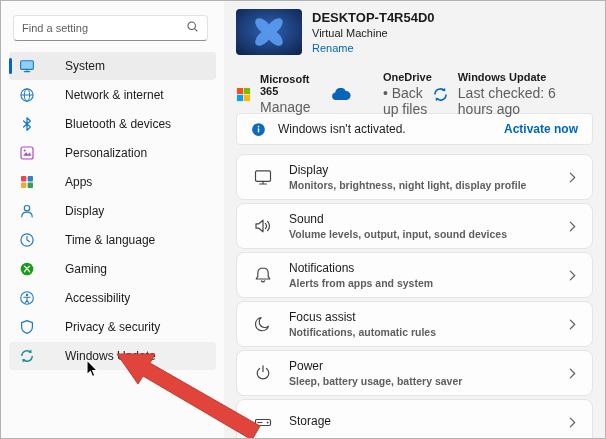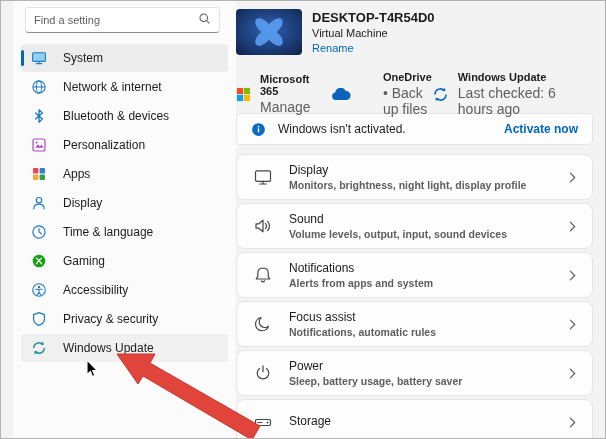--- a/index.html
+++ b/index.html
@@ -4,31 +4,31 @@
 <style>
   * { margin:0; padding:0; box-sizing:border-box; }
   html,body { background:#fff; }
   #app {
     position:relative; width:606px; height:439px;
     border:1px solid #b3b3b3; background:#f3f3f3;
     font-family:"Liberation Sans","DejaVu Sans",sans-serif;
     color:#1b1b1b; overflow:hidden;
   }
   
-  .sidebar { position:absolute; left:12px; top:0; width:223px; height:100%; background:#fbfbfb; padding-top:4px; }
+  .sidebar { position:absolute; left:0; top:0; width:223px; height:100%; background:#fbfbfb; padding-top:12px; }
   .search-box {
     margin:2px 16px 0 12px; height:26px; background:#fff;
     border:1px solid #e1e1e1; border-bottom-color:#8f8f8f; border-radius:4px;
     display:flex; align-items:center; padding:0 8px;
   }
   .search-box input { border:0; outline:0; flex:1; font-size:11px; background:transparent; color:#333; font-family:inherit; }
   .search-box input::placeholder { color:#5f5f5f; }
   .nav { margin-top:11px; }
   .nav-item {
-    position:relative; display:flex; align-items:center; gap:16px;
+    position:relative; display:flex; align-items:center; gap:30px;
     height:28px; margin:1px 8px 0 8px; padding:0 10px; border-radius:4px;
     font-size:12px; cursor:default;
   }
   .nav-item.selected { background:#ececec; }
   .nav-item.selected::before {
     content:""; position:absolute; left:0; top:6px; width:3px; height:16px;
     border-radius:2px; background:#0067c0;
   }
   .nav-item.hovered { background:#f0f0f0; }
   .nav-icon { width:16px; height:16px; flex:none; display:flex; }

